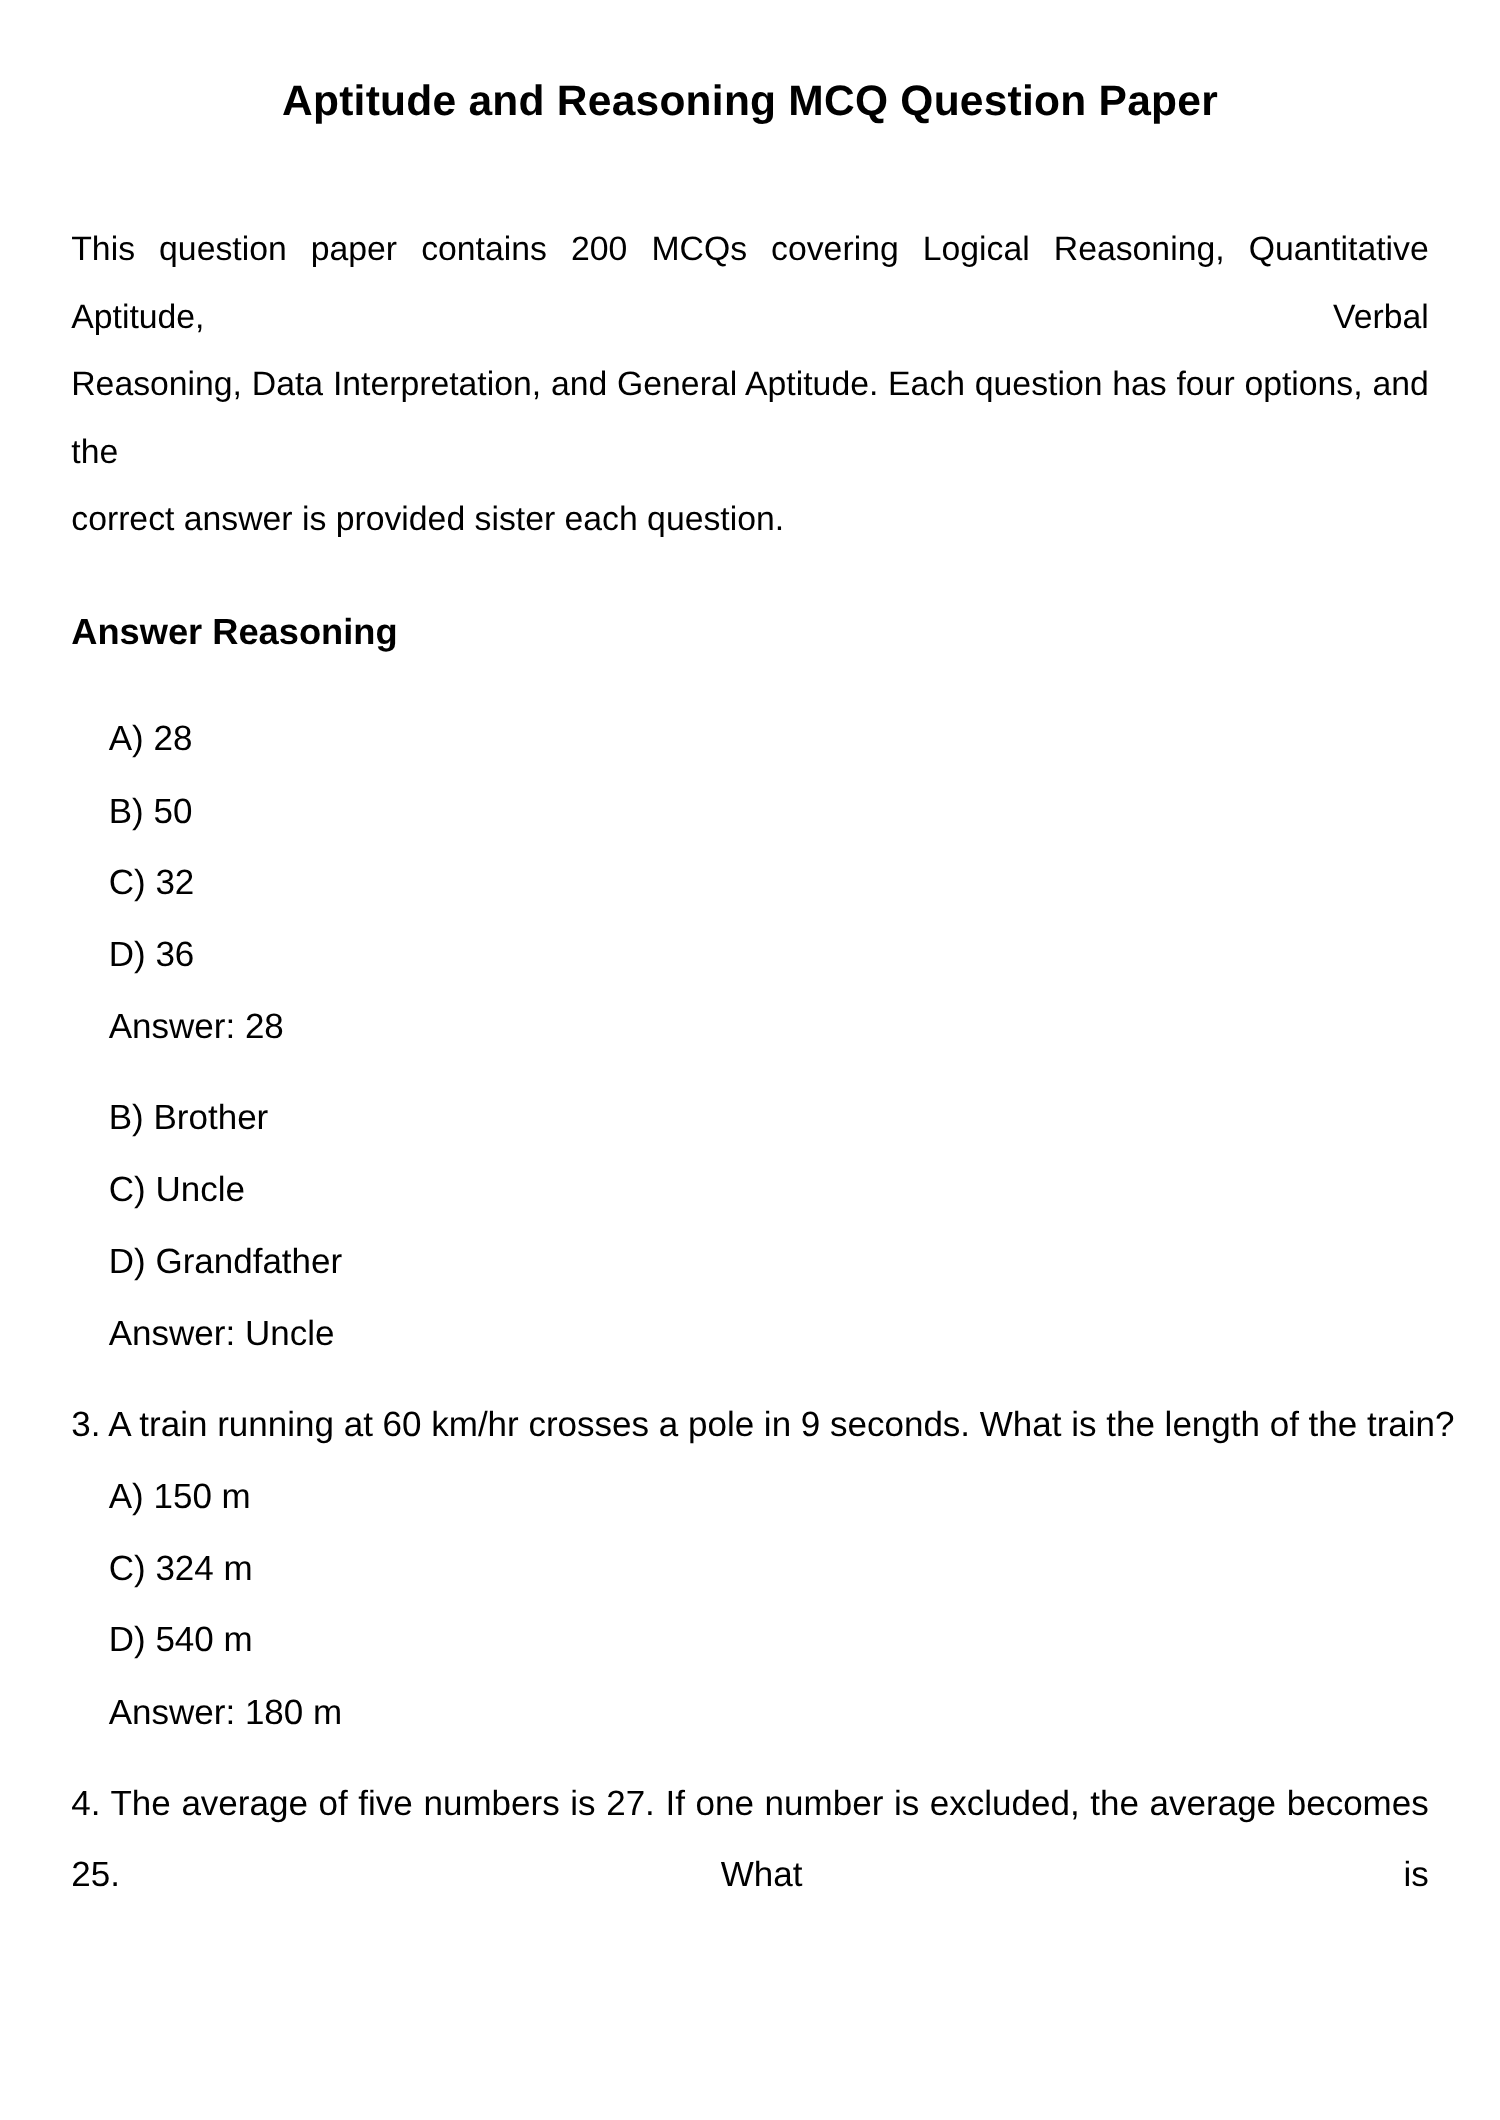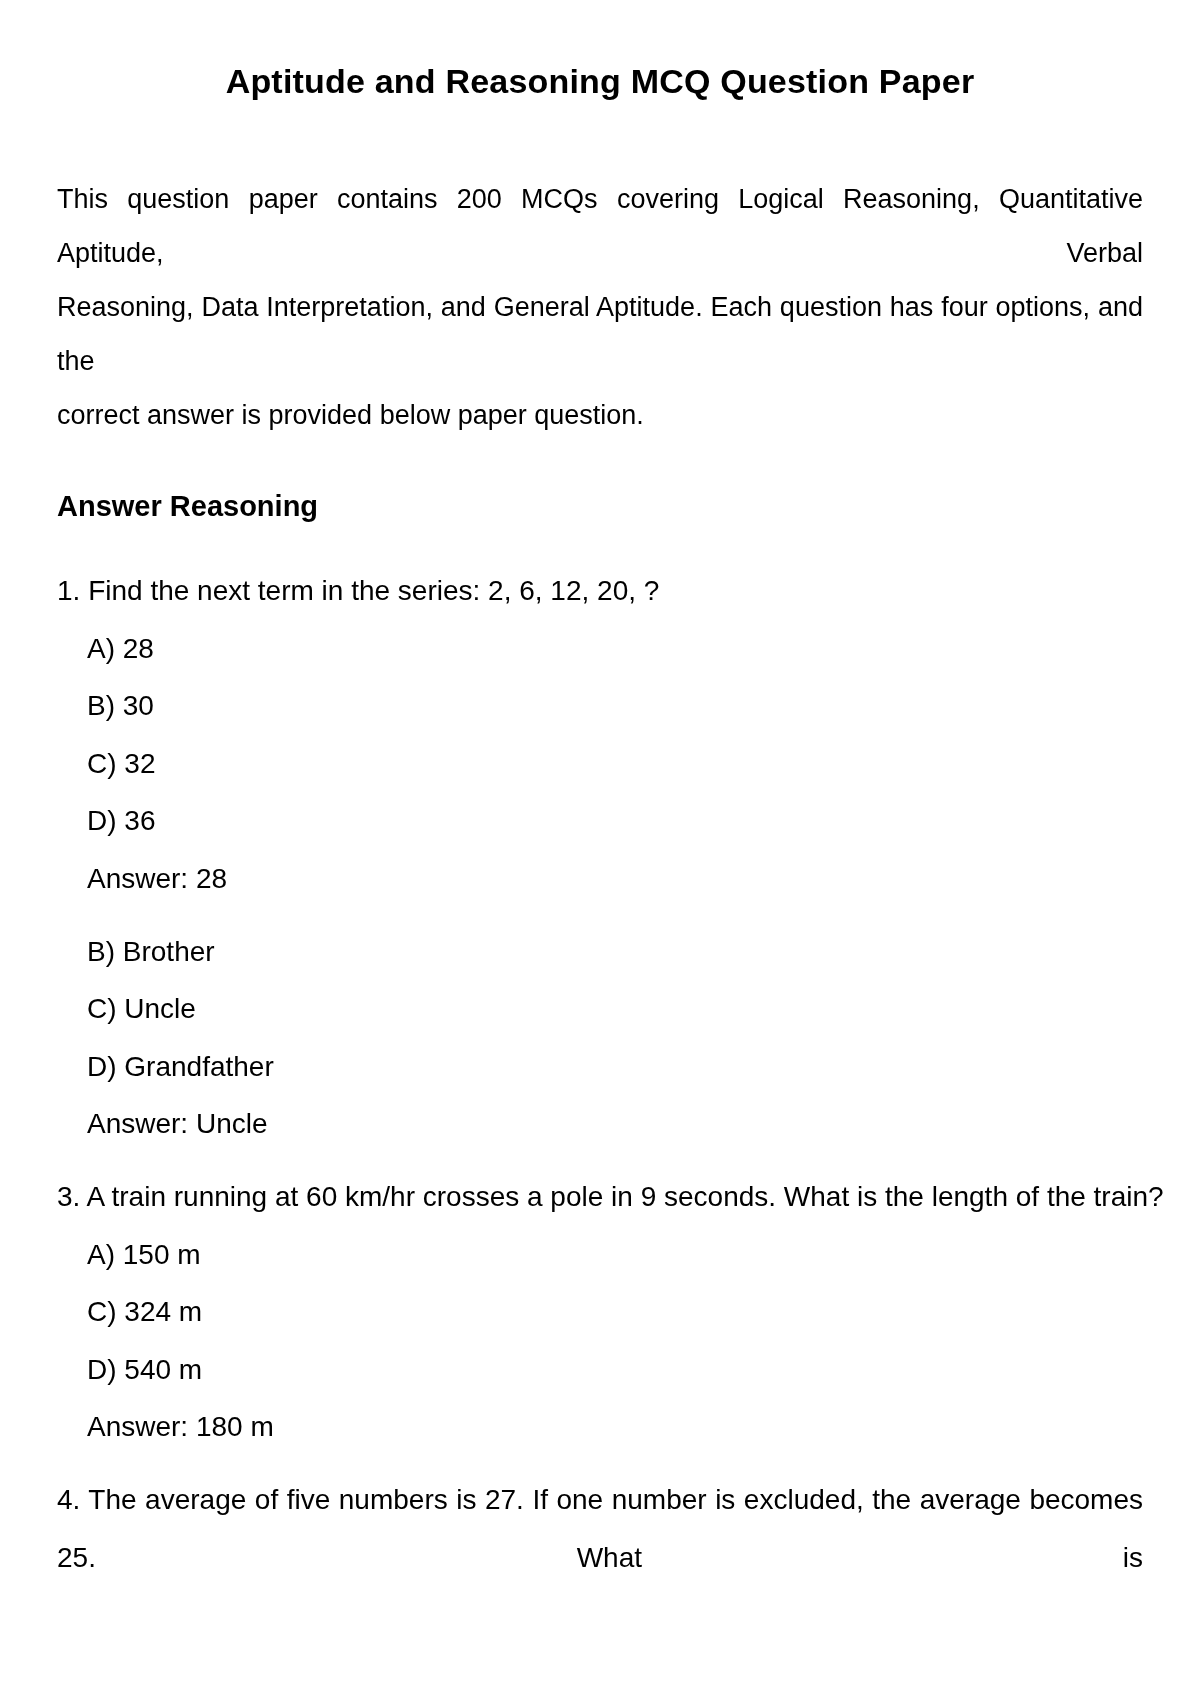--- a/index.html
+++ b/index.html
@@ -53,29 +53,28 @@
 </head>
 <body>
 
 <div class="page">
 
   <h1 class="doc-title">Aptitude and Reasoning MCQ Question Paper</h1>
 
   <div class="intro">
     <div class="intro-line--stretch">This question paper contains 200 MCQs covering Logical Reasoning, Quantitative Aptitude, Verbal</div>
     <div class="intro-line--stretch">Reasoning, Data Interpretation, and General Aptitude. Each question has four options, and the</div>
-    <div>correct answer is provided below paper question.</div>
+    <div>correct answer is provided sister each question.</div>
   </div>
 
   <h2 class="section-heading">Answer Reasoning</h2>
 
   <div class="question first">
-    <div class="q-text">1. Find the next term in the series: 2, 6, 12, 20, ?</div>
     <div class="option">A) 28</div>
-    <div class="option">B) 30</div>
+    <div class="option">B) 50</div>
     <div class="option">C) 32</div>
     <div class="option">D) 36</div>
     <div class="answer">Answer: 28</div>
   </div>
 
   <div class="question">
     <div class="option">B) Brother</div>
     <div class="option">C) Uncle</div>
     <div class="option">D) Grandfather</div>
     <div class="answer">Answer: Uncle</div>

